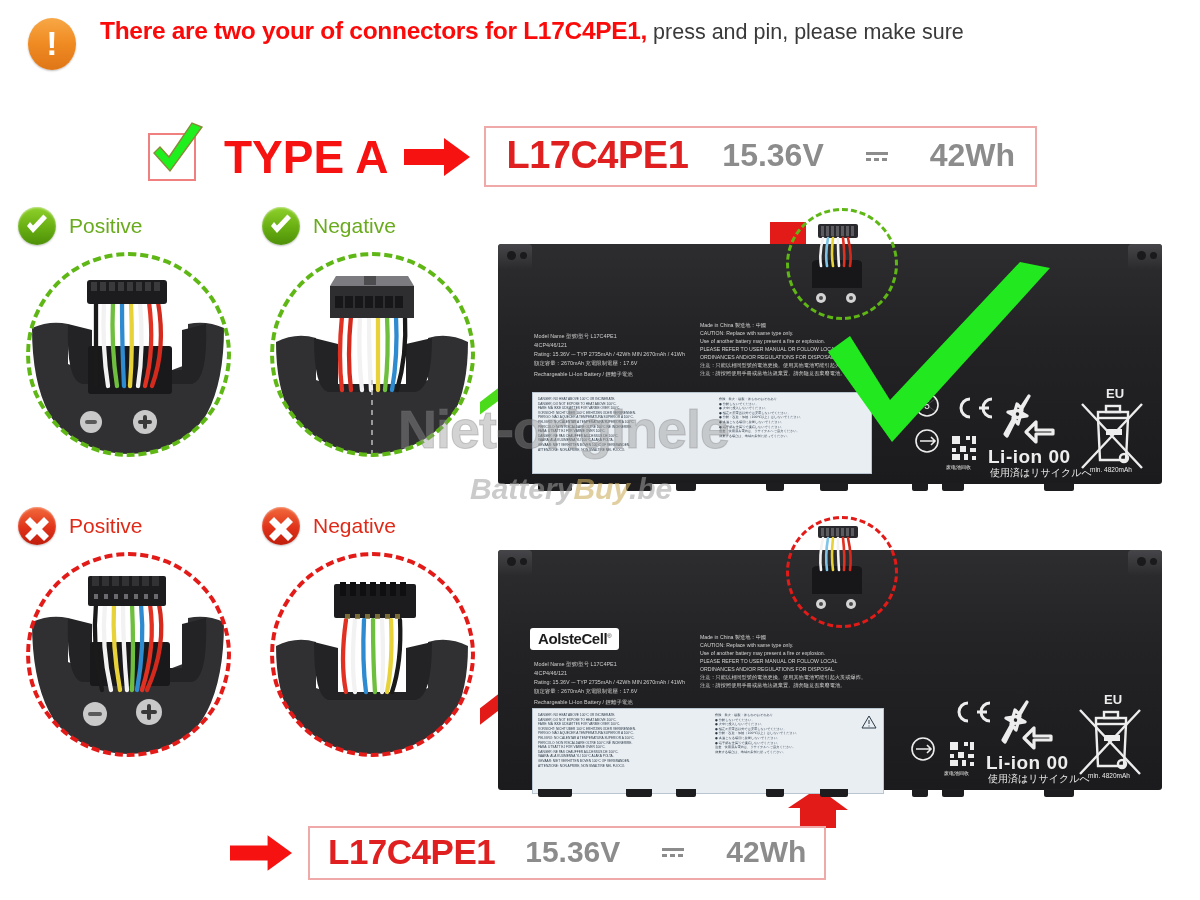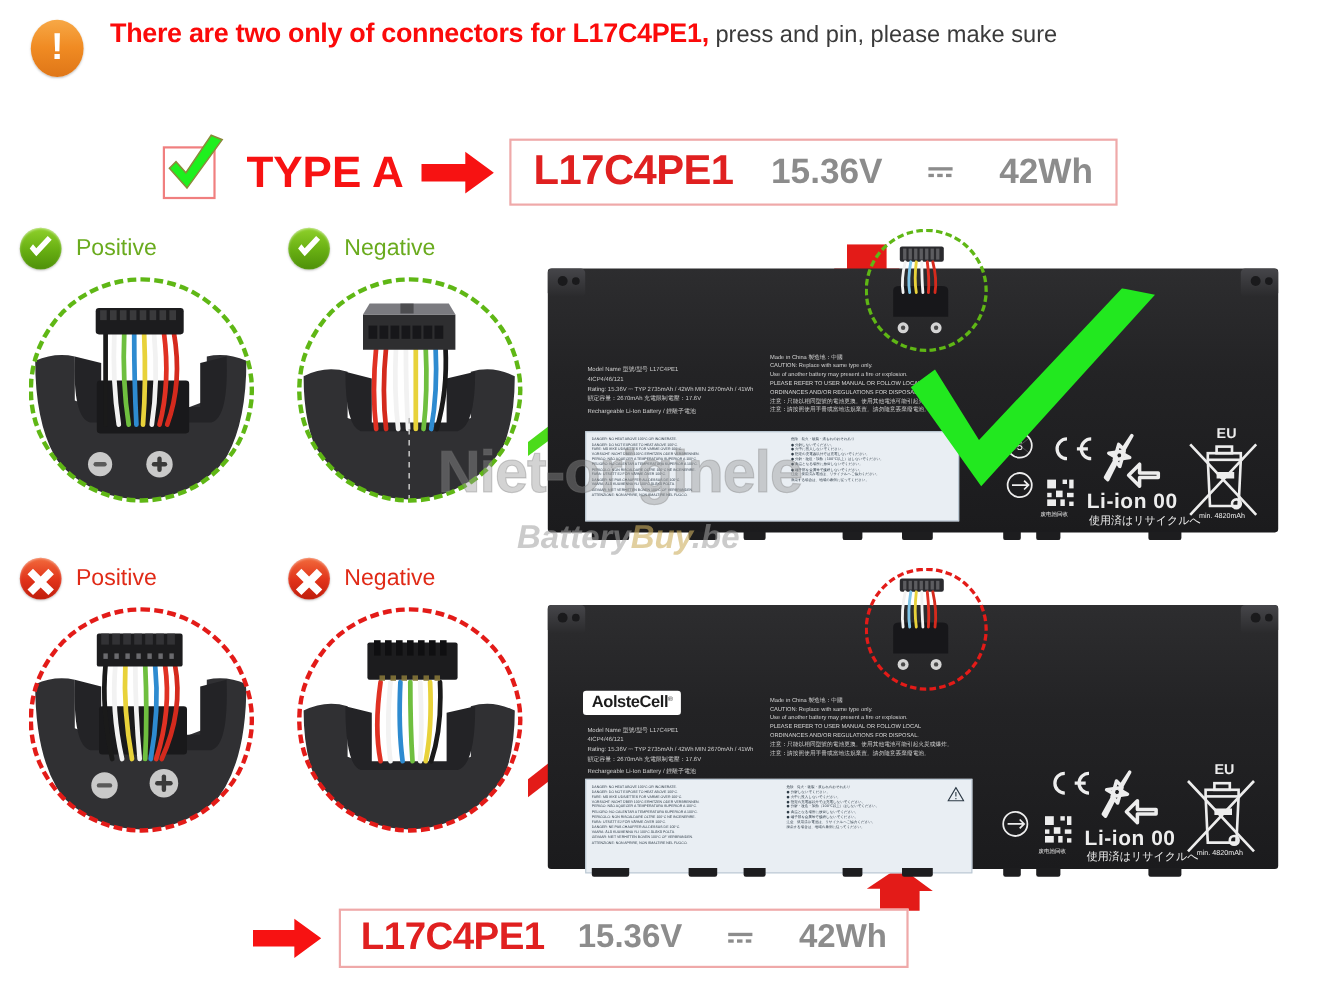--- a/index.html
+++ b/index.html
@@ -44,21 +44,21 @@
   .type-b-row { left:212px; top:826px; }
 
   .check-box-green {
     width:48px; height:48px; border:2px solid #f07f7f; position:relative;
     margin-right:28px; flex:none;
   }
   .check-box-green .tick {
     position:absolute; left:-4px; top:-14px; width:62px; height:62px;
   }
   .type-label {
-    font-size:40px; font-weight:bold; color:#f71212; letter-spacing:0px;
+    font-size:46px; font-weight:bold; color:#f71212; letter-spacing:0px;
     font-family:"Liberation Sans", sans-serif; line-height:46px;
     white-space:nowrap;
   }
   .arrow-right { margin:0 14px 0 16px; flex:none; }
   .type-b-row .arrow-right { margin:0 16px 0 18px; }
 
   .spec-box {
     border:2px solid #efa9a9; background:#fff;
     padding:6px 20px 8px 20px; display:flex; align-items:center;
     white-space:nowrap;
@@ -174,21 +174,21 @@
 </head>
 <body>
 
 <div class="stage">
 
   <div class="header">
     <div class="alert-icon">
       <span class="bang">!</span>
     </div>
     <div class="header-text">
-      <span class="hl">There are two only of connectors for L17C4PE1,</span><span> press and pin, please make sure</span><br>
+      <span class="hl">There are two your of connectors for L17C4PE1,</span><span> press and pin, please make sure</span><br>
     </div>
   </div>
 
   <div class="type-row type-a-row">
     <div class="check-box-green">
       <svg class="tick" viewBox="0 0 62 62">
         <path d="M8 32 L24 50 L56 6 L46 2 L23 36 L14 26 Z" fill="#1ef01e" stroke="#8a8a3a" stroke-width="1.4"></path>
       </svg>
     </div>
     <div class="type-label">TYPE A</div>

